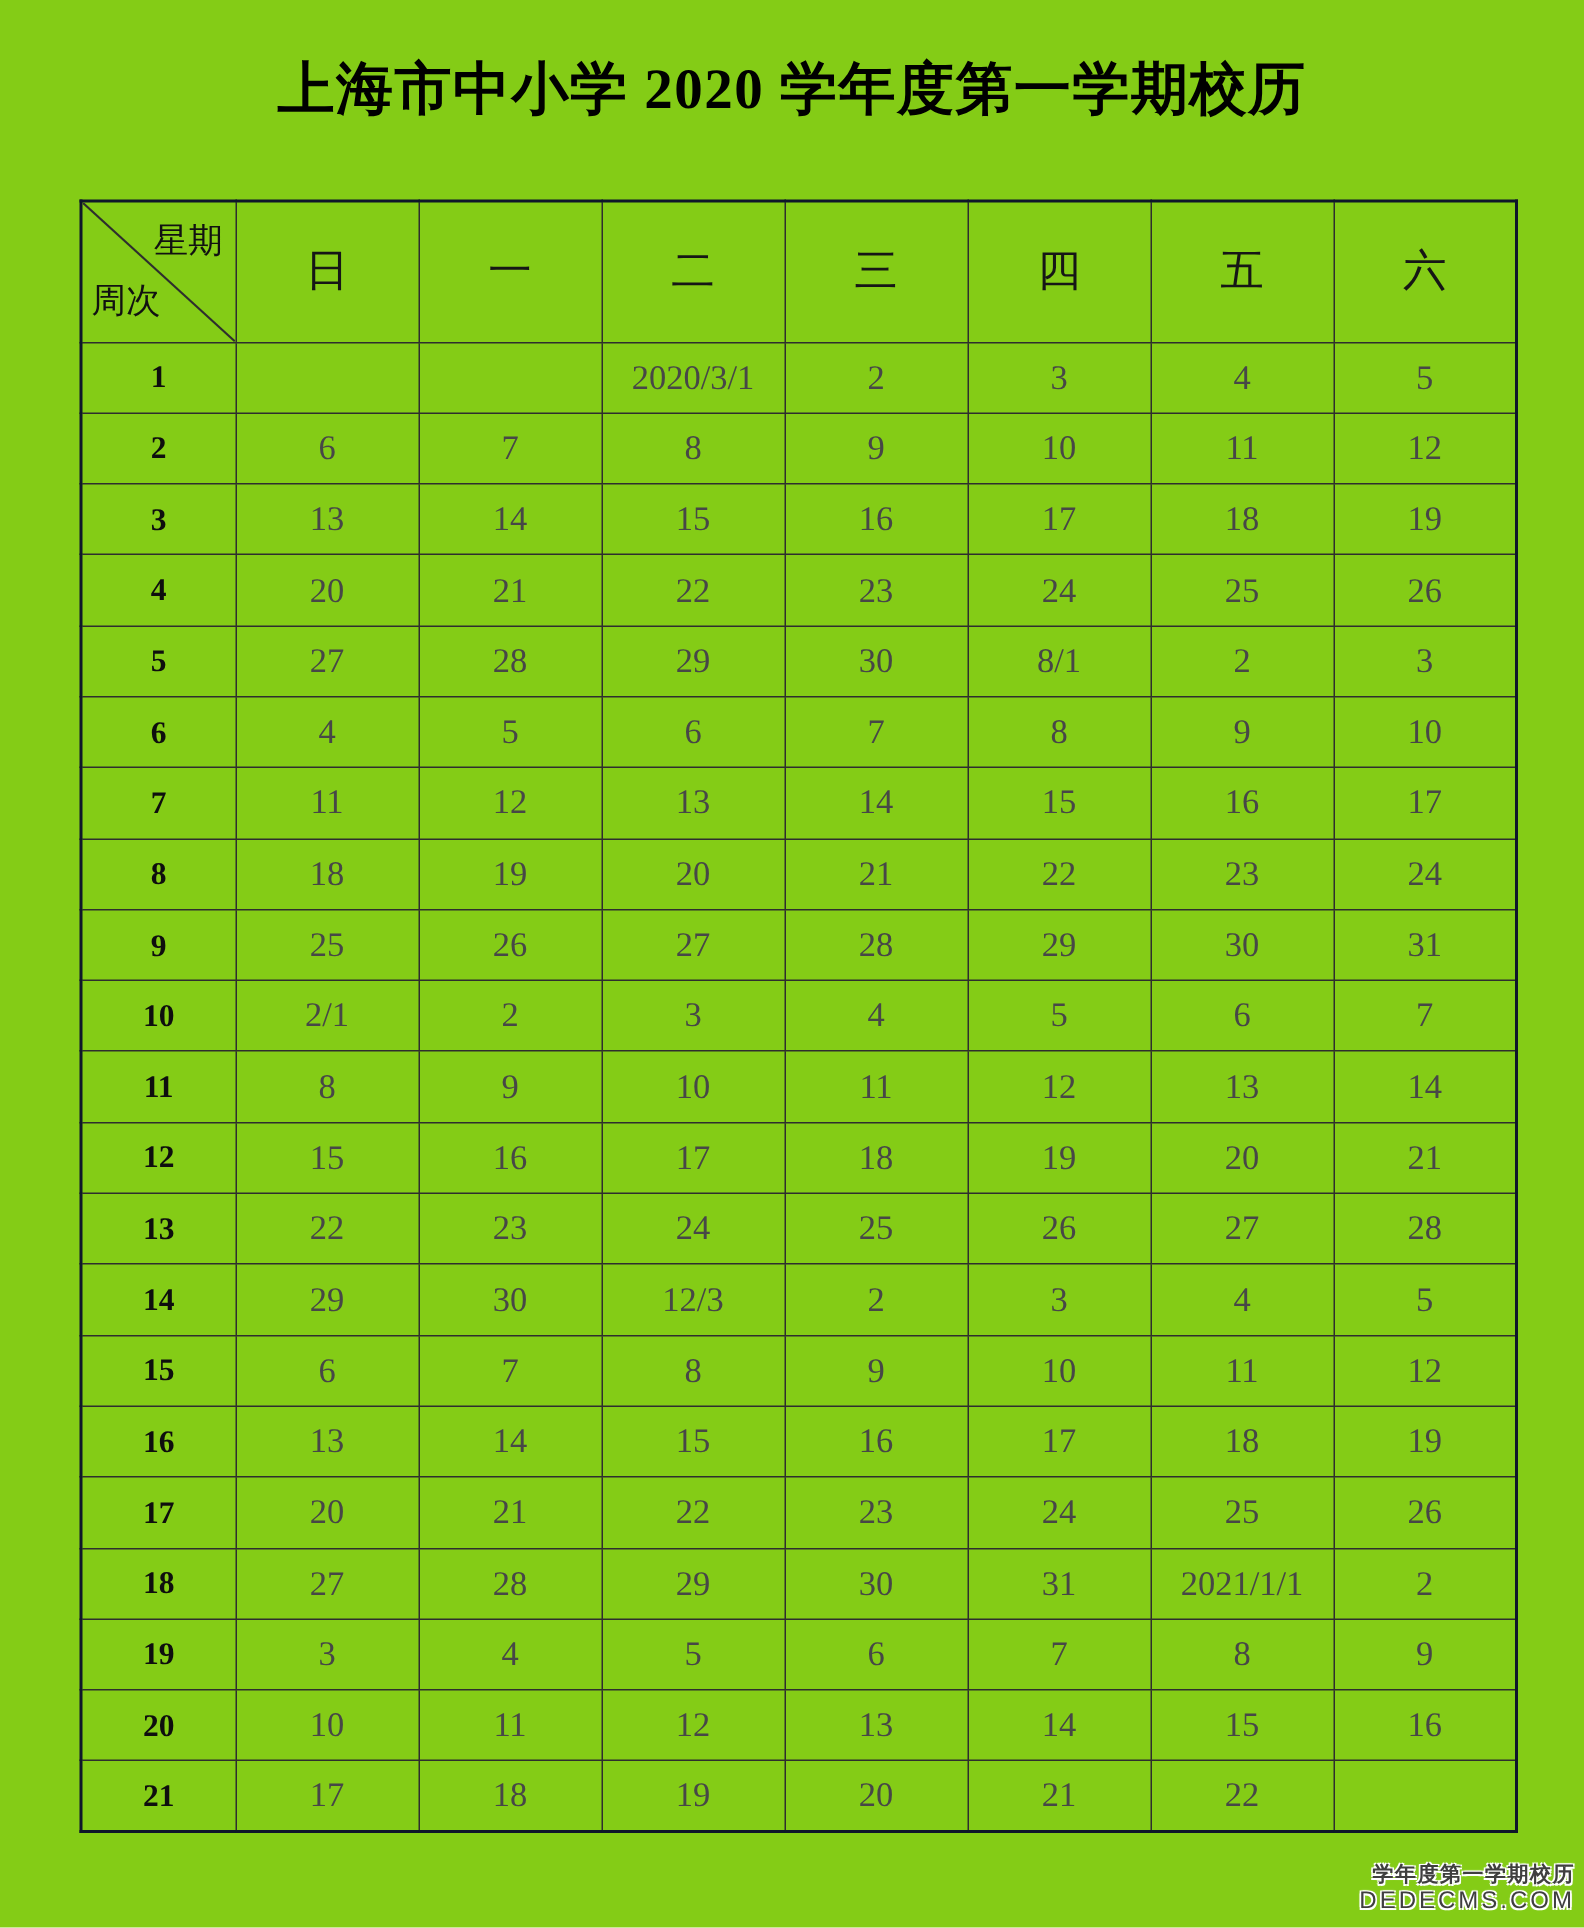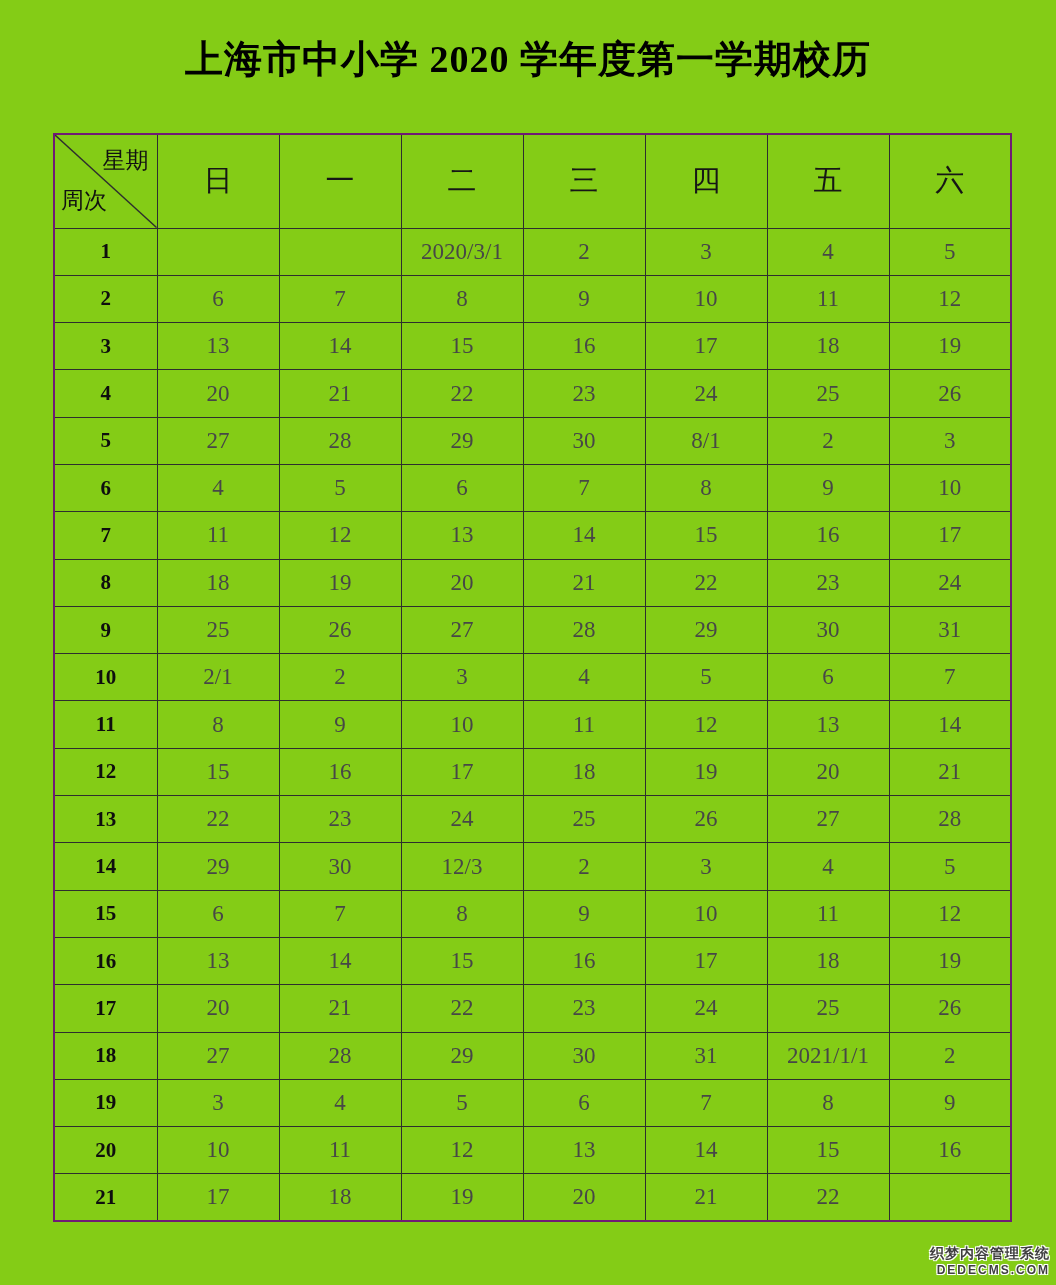--- a/index.html
+++ b/index.html
@@ -28,21 +28,21 @@
     letter-spacing: 1px;
     font-family: "Liberation Serif", "DejaVu Serif", serif;
   }
   table.calendar {
     position: absolute;
     left: 53px;
     top: 133px;
     width: 957px;
     border-collapse: collapse;
     table-layout: fixed;
-    border: 2px solid #701a75;
+    border: 2px solid #0f172a;
   }
   table.calendar th,
   table.calendar td {
     border: 1px solid #2e2e2e;
     text-align: center;
     vertical-align: middle;
     padding: 0;
     overflow: hidden;
   }
   thead tr { height: 94px; }
@@ -97,22 +97,22 @@
       -1px -1px 0 #ffffff, 1px -1px 0 #ffffff,
       -1px 1px 0 #ffffff, 1px 1px 0 #ffffff,
       0 0 2px #ffffff;
   }
   .watermark-line1 {
     font-size: 14px;
     font-weight: bold;
     letter-spacing: 1px;
   }
   .watermark-line2 {
-    font-size: 12px;
-    font-weight: bold;
+    font-size: 16px;
+    font-weight: normal;
     letter-spacing: 2px;
   }
 </style>
 </head>
 <body>
 
 <div class="page">
 
   <h1 class="title">上海市中小学 2020 学年度第一学期校历</h1>
 
@@ -355,17 +355,17 @@
           <td class="day-cell">19</td>
           <td class="day-cell">20</td>
           <td class="day-cell">21</td>
           <td class="day-cell">22</td>
           <td class="day-cell"></td>
         </tr>
       </tbody>
   </table>
 
   <div class="watermark">
-    <div class="watermark-line1">织梦内容管理系统</div>
+    <div class="watermark-line1">学年度第一学期校历</div>
     <div class="watermark-line2">DEDECMS.COM</div>
   </div>
 
 </div>
 
 </body></html>

